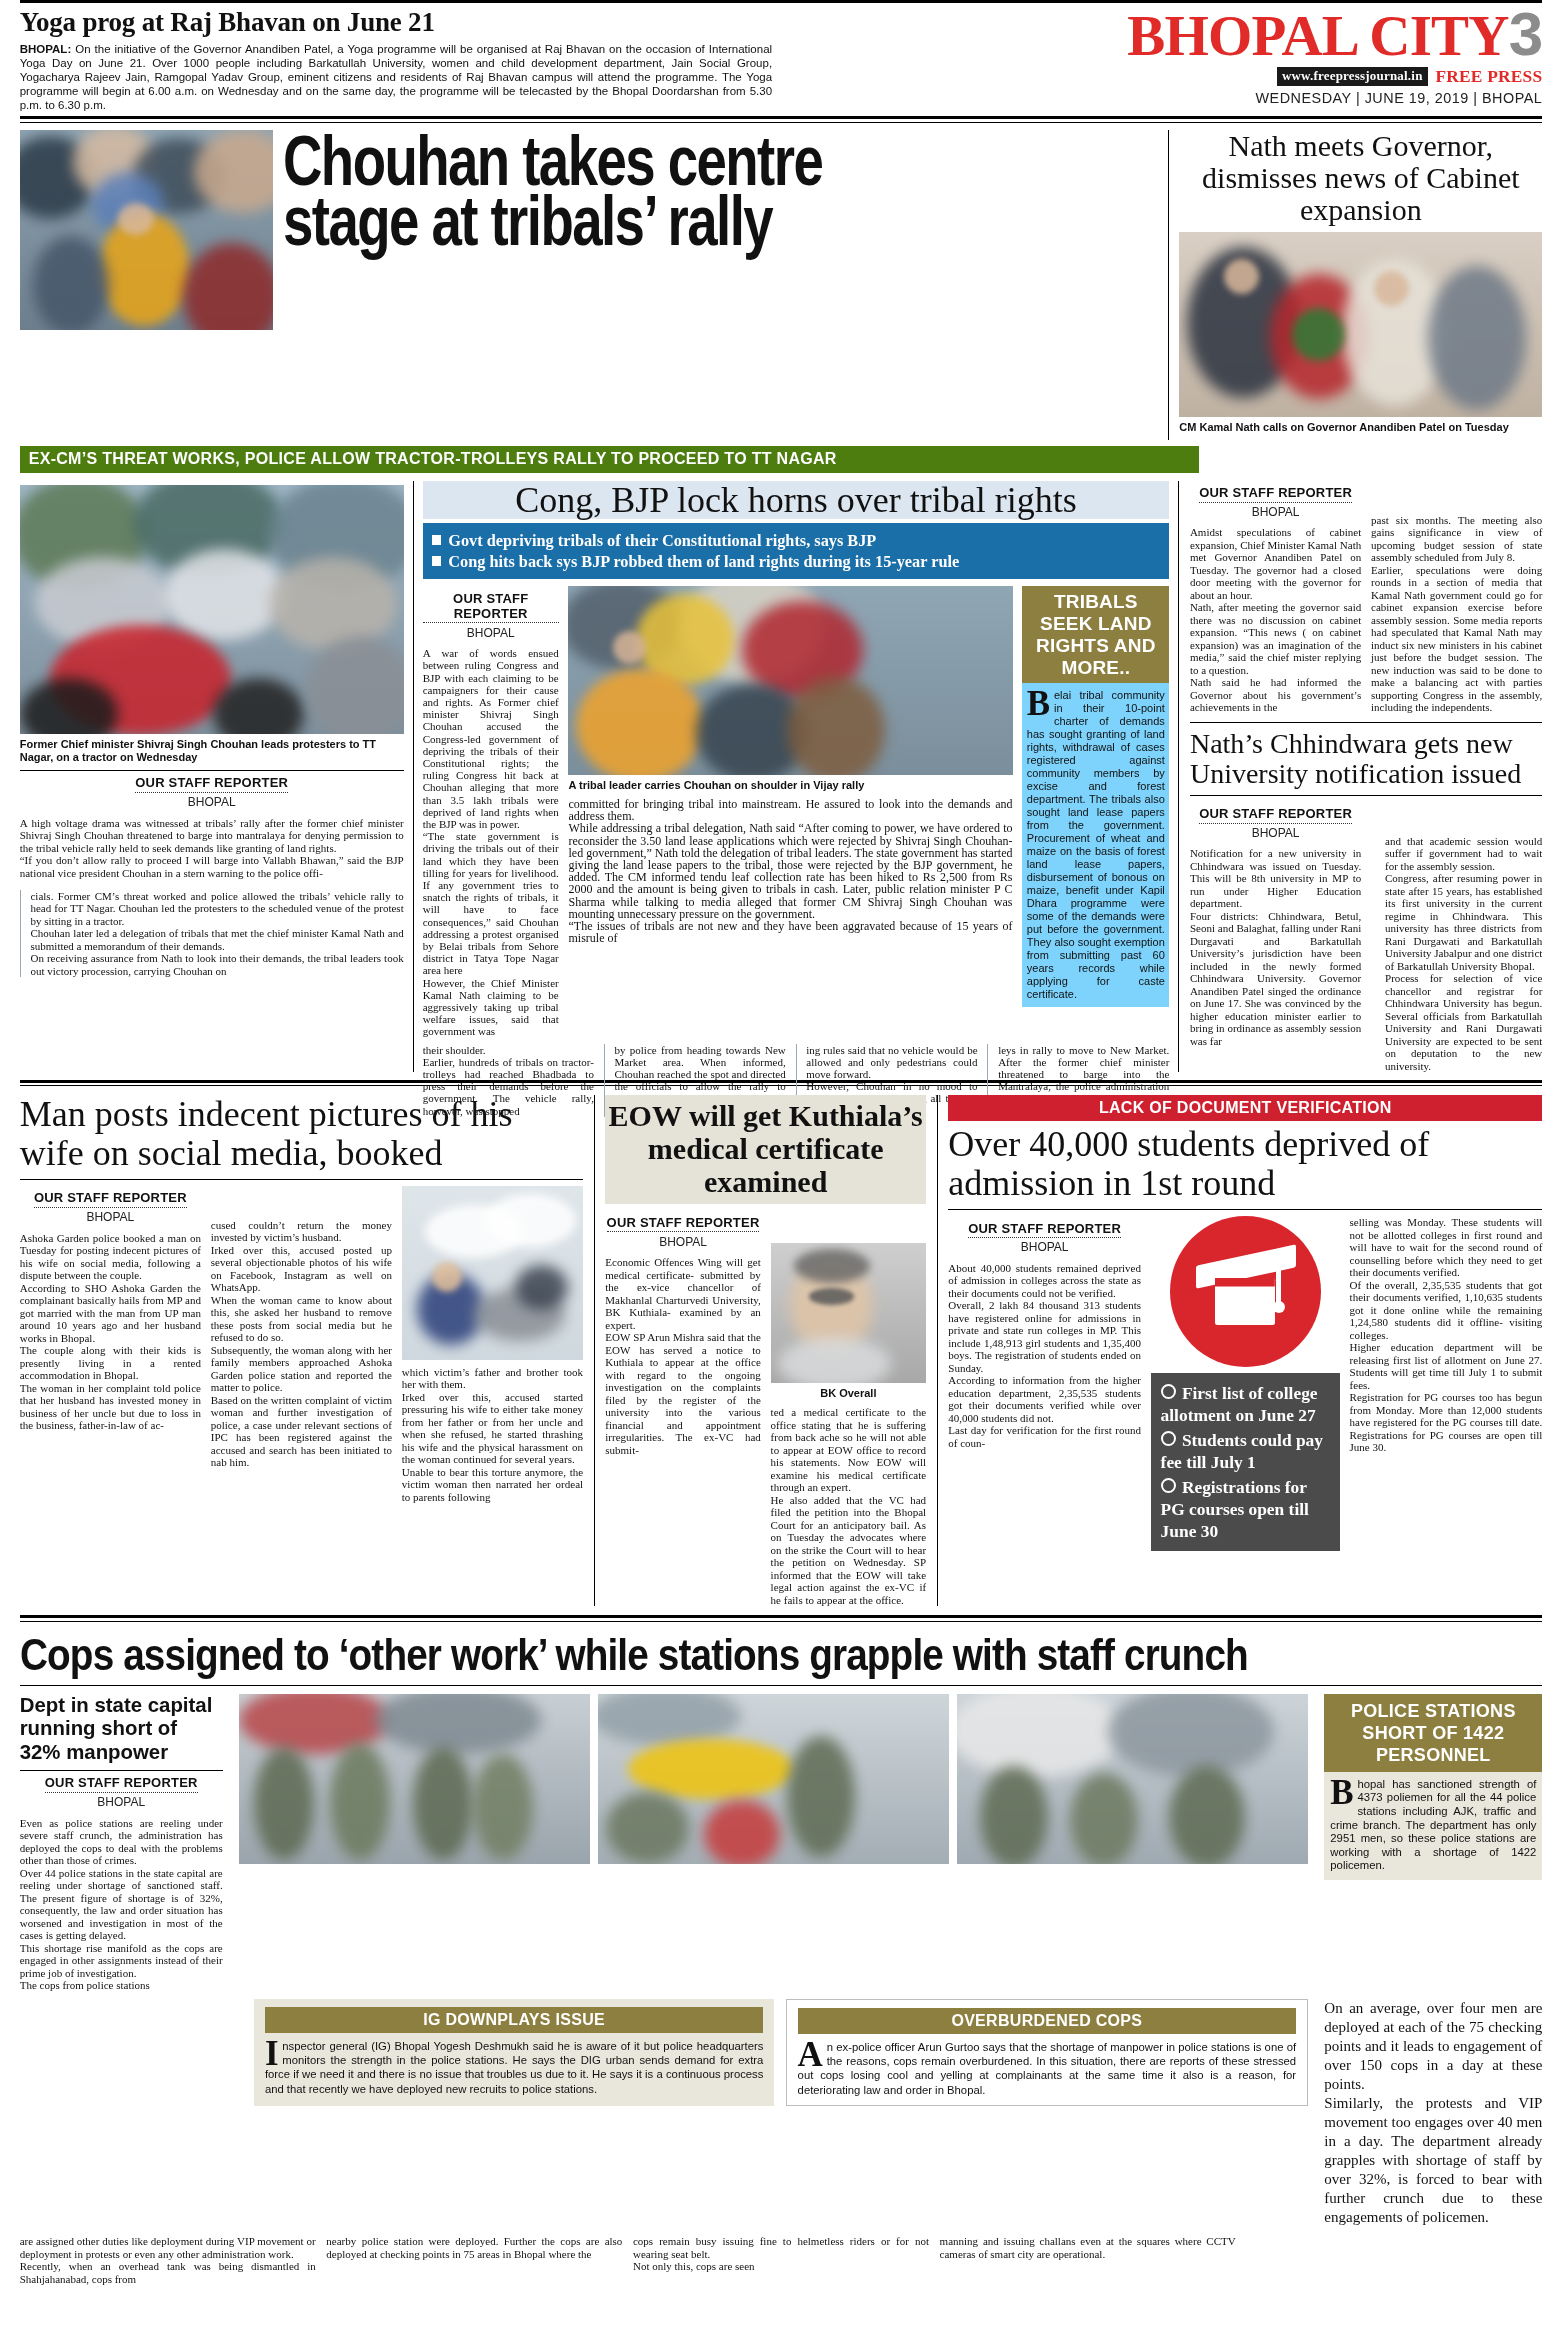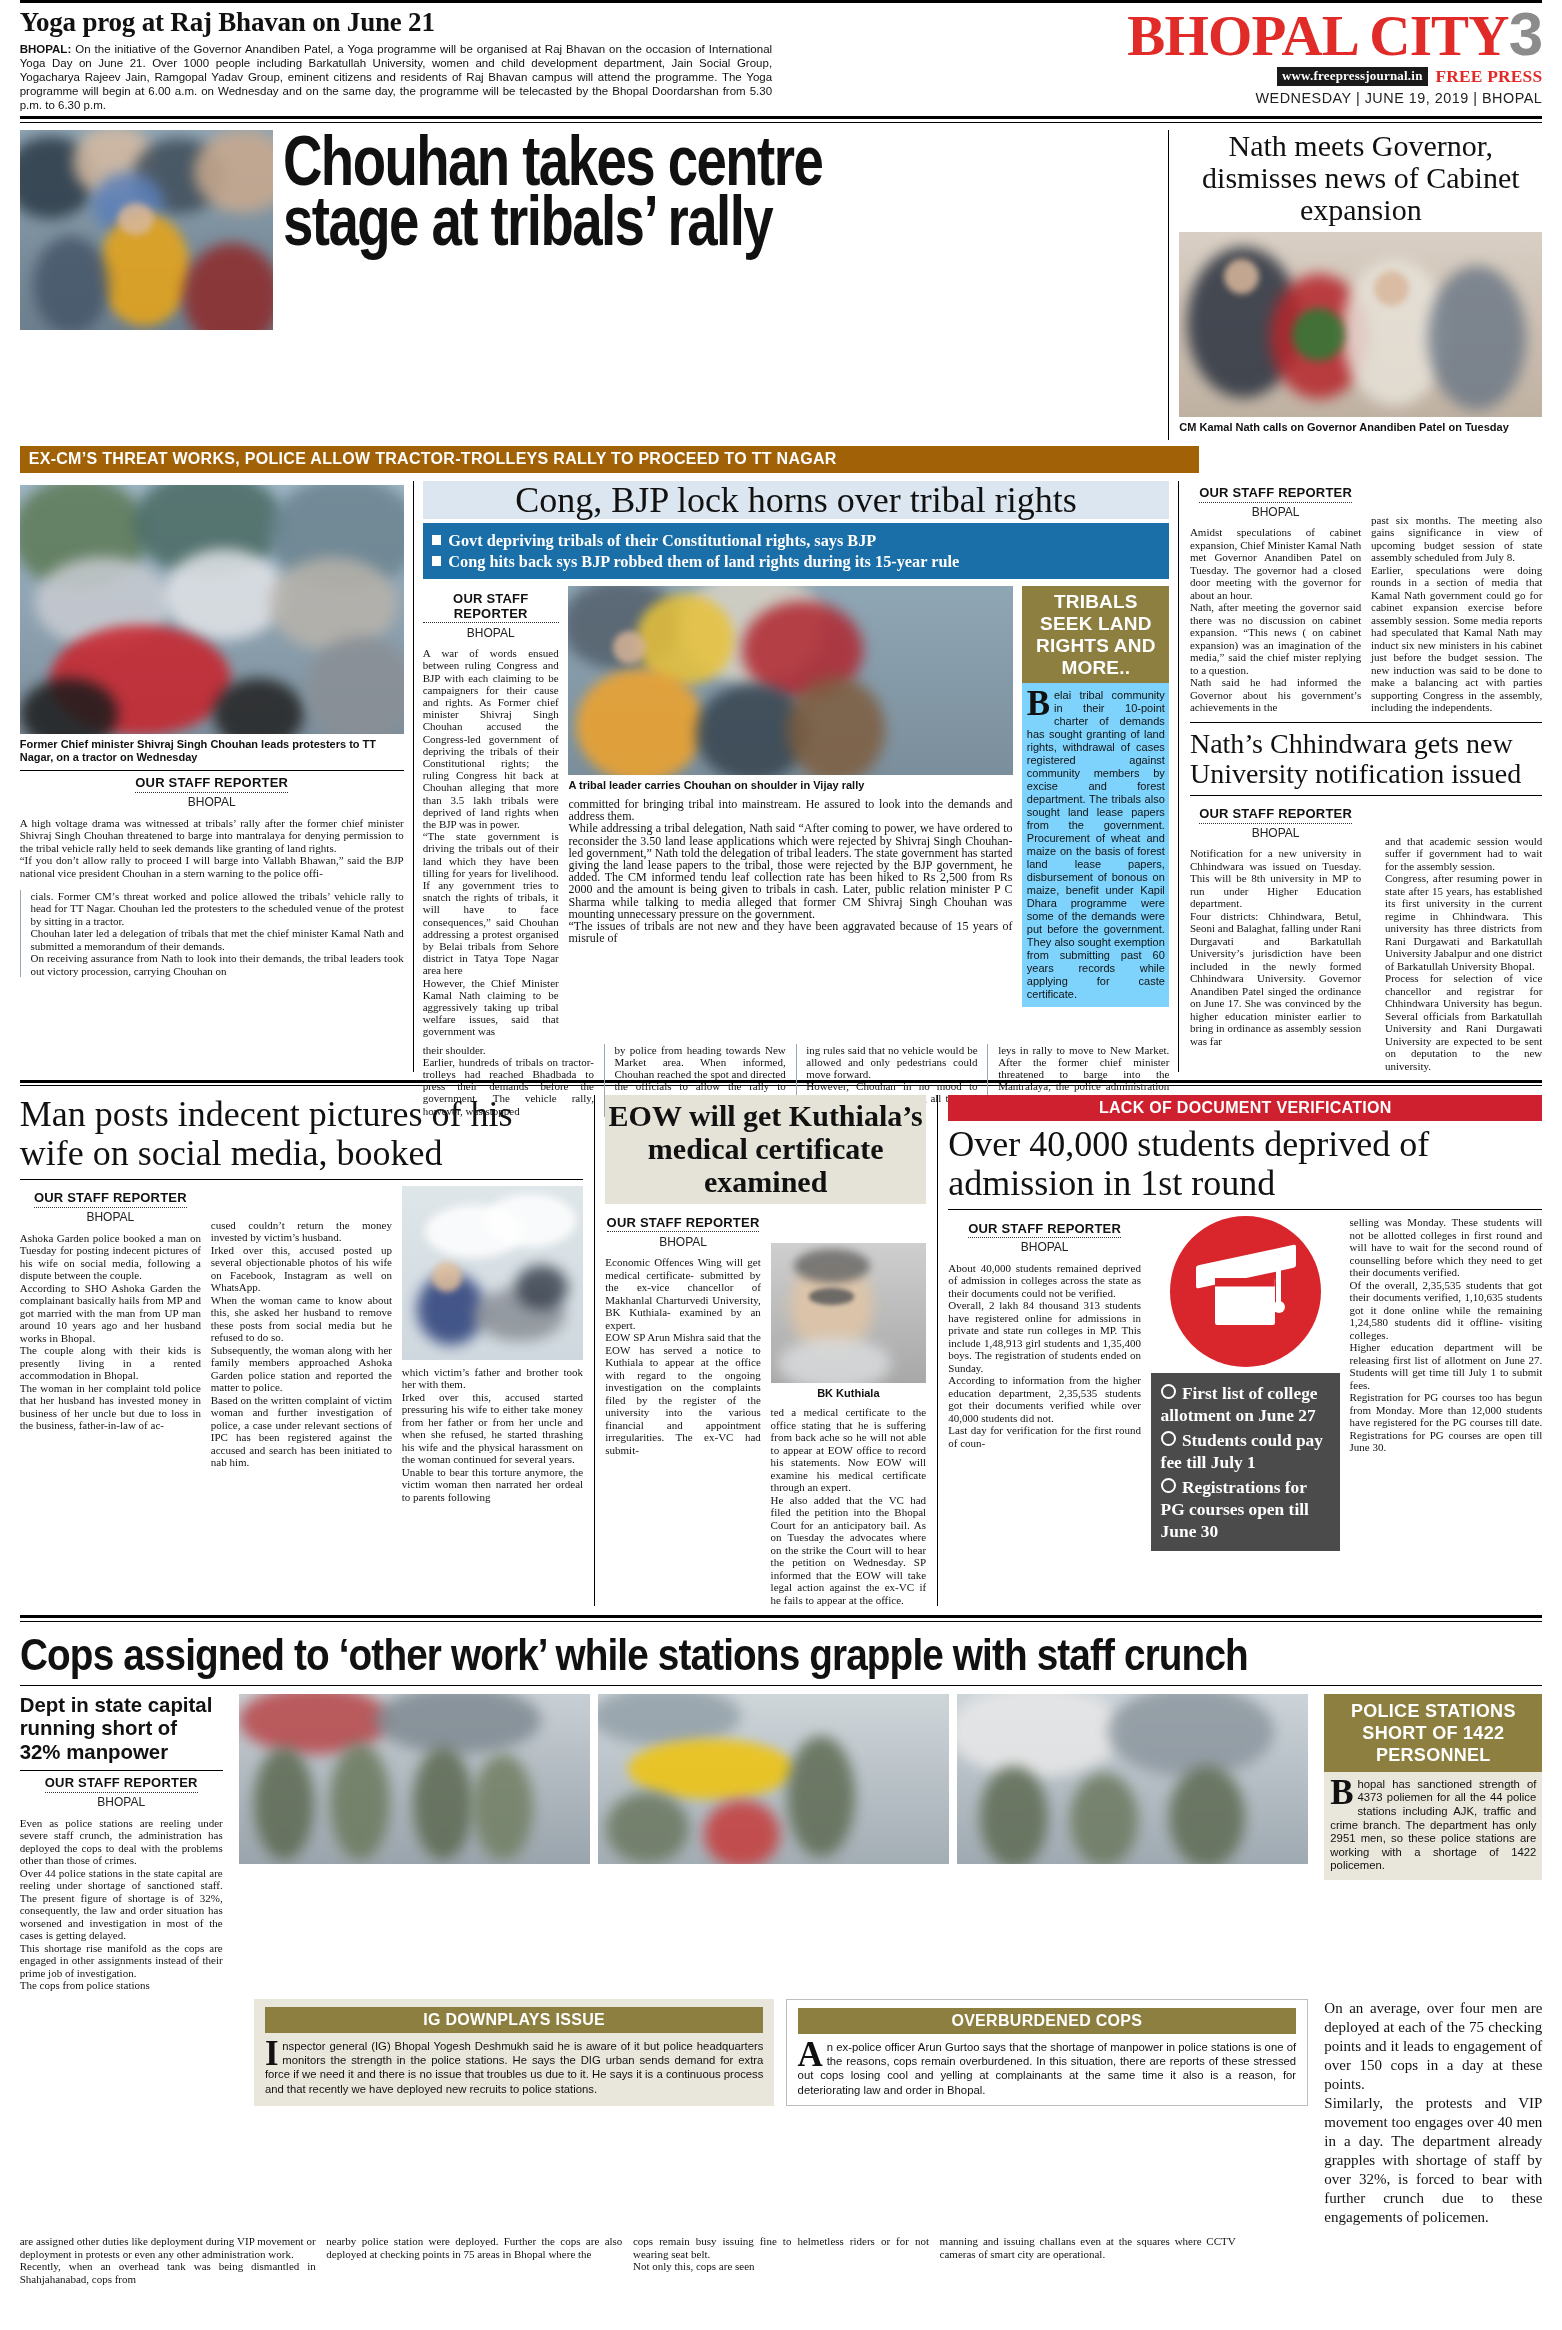--- a/index.html
+++ b/index.html
@@ -49,21 +49,21 @@
   .hero-photo{width:253px;height:200px;flex:0 0 253px;overflow:hidden;position:relative;}
   .hero-head{flex:1;padding:0 7.6px 0 10.6px;}
   .hero-head h2{
     font-family:"Liberation Sans",sans-serif;font-weight:bold;
     font-size:70px;line-height:63px;margin:0;letter-spacing:-2px;
     transform:scaleX(.78);transform-origin:left top;width:128%;
   }
   .hero-right{width:363px;flex:0 0 363px;border-left:1.5px solid #000;padding-left:10.6px;}
   .hero-right h3{font-family:"Liberation Serif",serif;font-weight:normal;font-size:30px;line-height:32px;margin:0;text-align:center;}
 
-  .redbar{background:#a16207;color:#fff;font-family:"Liberation Sans",sans-serif;font-weight:bold;
+  .redbar{background:#4d7c0f;color:#fff;font-family:"Liberation Sans",sans-serif;font-weight:bold;
           font-size:16px;letter-spacing:0.3px;padding:4.5px 9px;margin-top:6px;}
 
   
   .ph{position:relative;overflow:hidden;background:#b9c2c8;}
   .ph .sky{position:absolute;inset:0;}
   .ph .blur{position:absolute;border-radius:50%;filter:blur(6.8px);opacity:.85;}
 
   
   .mid{display:flex;margin-top:7.6px;}
   .mid-left{width:393px;flex:0 0 393px;padding-right:9px;box-sizing:border-box;}
@@ -384,21 +384,21 @@
 EOW SP Arun Mishra said that the EOW has served a notice to Kuthiala to appear at the office with regard to the ongoing investigation on the complaints filed by the register of the university into the various financial and appointment irregularities. The ex-VC had submit-</div>
         </div>
         <div style="flex:1;">
           <div class="ph" style="height:140px;margin:33px 0 3px 0;">
             <div class="sky" style="background:linear-gradient(#cfcfcf,#a8a8a8);"></div>
             <div class="blur" style="left:19px;top:13.6px;width:83px;height:98px;background:#e0c5a6;"></div>
             <div class="blur" style="left:23px;top:6px;width:76px;height:34px;background:#6b6b6b;filter:blur(4.5px);"></div>
             <div class="blur" style="left:7.6px;top:94px;width:113px;height:53px;background:#d9dbdd;"></div>
             <div class="blur" style="left:38px;top:45px;width:45px;height:16.6px;background:#5a5a5a;filter:blur(2.3px);"></div>
           </div>
-          <div class="cap" style="text-align:center;">BK Kuthiala</div>
+          <div class="cap" style="text-align:center;">BK Overall</div>
           <div class="body-col" style="white-space:pre-line;font-size:11px;line-height:12.5px;">ted a medical certificate to the office stating that he is suffering from back ache so he will not able to appear at EOW office to record his statements. Now EOW will examine his medical certificate through an expert.
 He also added that the VC had filed the petition into the Bhopal Court for an anticipatory bail. As on Tuesday the advocates where on the strike the Court will to hear the petition on Wednesday. SP informed that the EOW will take legal action against the ex-VC if he fails to appear at the office.</div>
         </div>
       </div>
     </div>
 
     <div class="s2c">
       <div class="redcap">LACK OF DOCUMENT VERIFICATION</div>
       <h2 class="h-big-serif" style="margin-top:4.5px;">Over 40,000 students deprived of admission in 1st round</h2>
       <div class="hr-black-2" style="margin:6px 0;"></div>

